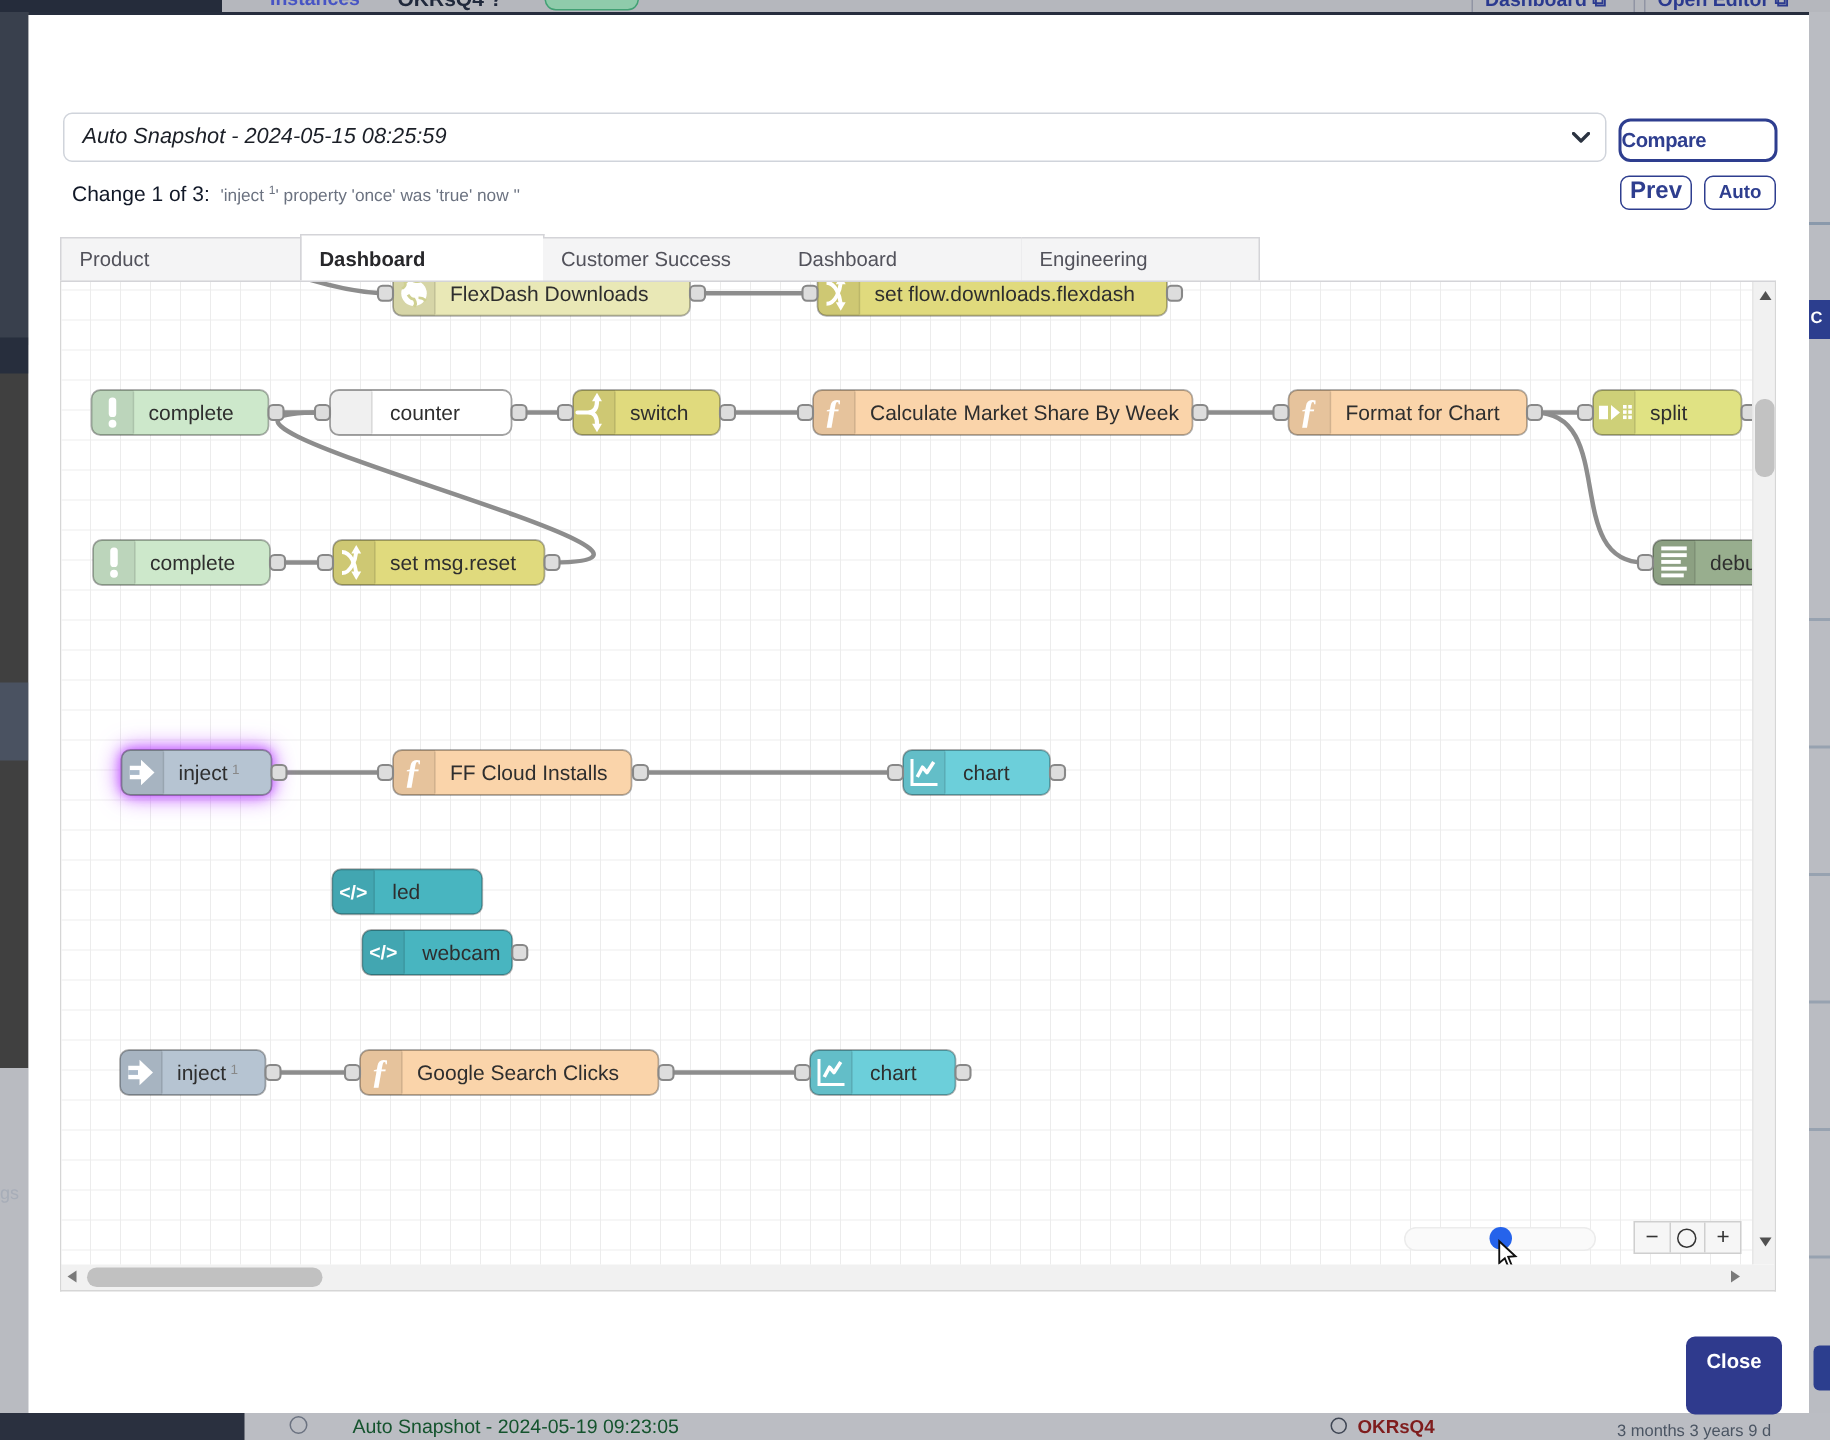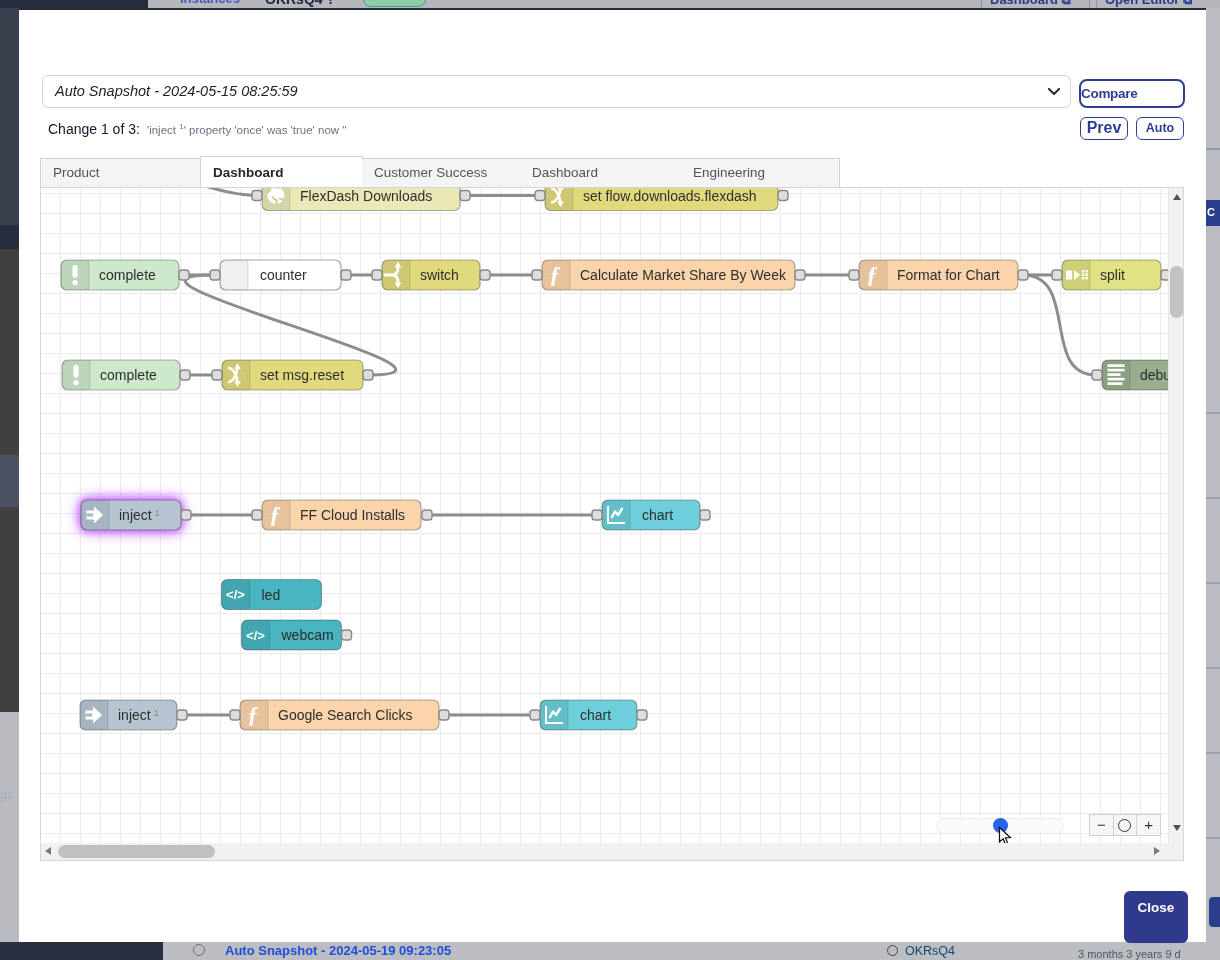--- a/index.html
+++ b/index.html
@@ -41,23 +41,23 @@
   <div class="abs" style="left:0;top:659px;width:14px;height:1.5px;background:#97a2b0;"></div>
   <div class="abs" style="left:0;top:744px;width:14px;height:1.5px;background:#97a2b0;"></div>
   <div class="abs" style="left:0;top:829px;width:14px;height:1.5px;background:#97a2b0;"></div>
   <div class="abs" style="left:0;top:860px;color:#6b7280;font-size:11px;padding-left:48px;">ys</div>
   <div class="abs" style="left:3px;top:889px;width:11px;height:30px;background:#2c3e8e;border-radius:4px 0 0 4px;"></div>
 </div>
 
 <div class="abs" style="left:0;top:942px;width:1220px;height:18px;background:#bbbdc3;overflow:hidden;">
   <div class="abs" style="left:0;top:0;width:163px;height:18px;background:#2a303f;"></div>
   <div class="abs" style="left:193px;top:2px;width:12px;height:12px;border:1.5px solid #6b7280;border-radius:50%;"></div>
-  <div class="abs" style="left:225px;top:1px;color:#1d4ed8;font-size:13px;font-weight:bold;">Auto Snapshot - 2024-05-19 09:23:05</div>
+  <div class="abs" style="left:235px;top:1px;color:#14532d;font-size:13px;">Auto Snapshot - 2024-05-19 09:23:05</div>
   <div class="abs" style="left:887px;top:3px;width:11px;height:11px;border:1.5px solid #3f4654;border-radius:50%;"></div>
-  <div class="abs" style="left:905px;top:2px;color:#0c4a6e;font-size:12.5px;">OKRsQ4</div>
+  <div class="abs" style="left:905px;top:2px;color:#7f1d1d;font-size:12.5px;font-weight:bold;">OKRsQ4</div>
   <div class="abs" style="left:1078px;top:6px;color:#4b5563;font-size:11px;">3 months  3 years  9 d</div>
 </div>
 
 <div class="abs" style="left:19px;top:10px;width:1187px;height:932px;background:#ffffff;">
 
 
   <div class="abs" style="left:23px;top:65px;width:1029px;height:33px;border:1px solid #d0d4db;border-radius:6px;background:#fff;font-style:italic;">
     <div class="abs" style="left:12px;top:7px;font-size:14.5px;color:#1b1f27;">Auto Snapshot - 2024-05-15 08:25:59</div>
     <svg class="abs" style="right:10px;top:12px;" width="12" height="8" viewBox="0 0 12 8">
         <polyline points="1,1 6,6 11,1" fill="none" stroke="#2b3341" stroke-width="2.2" stroke-linecap="round" stroke-linejoin="round"></polyline>

